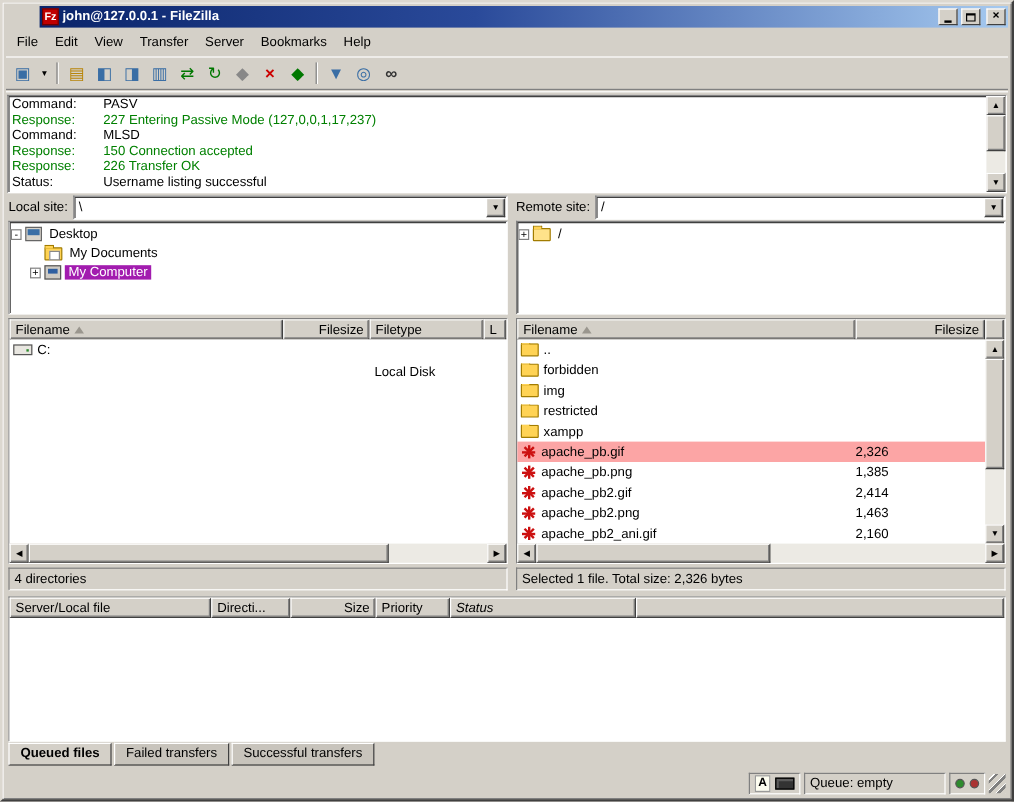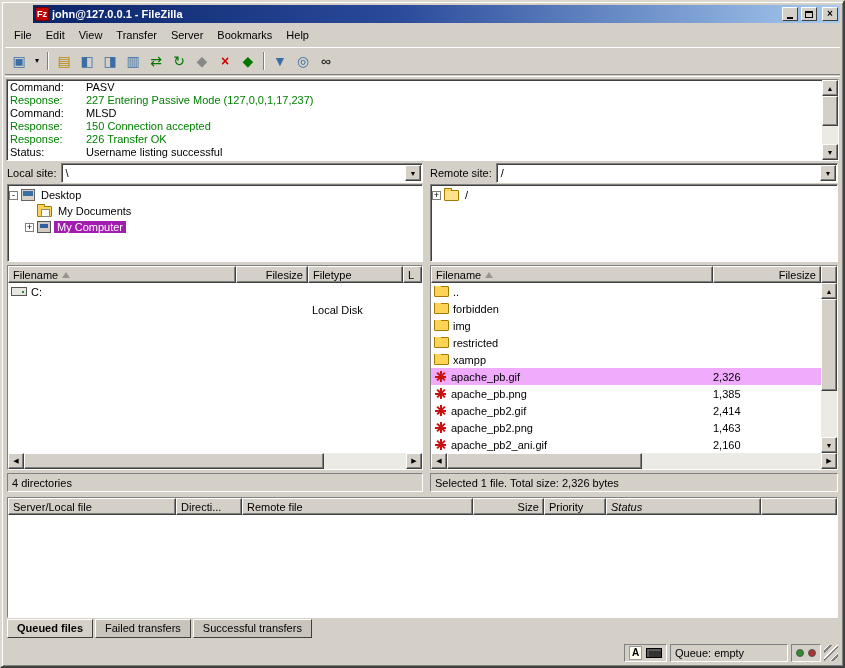--- a/index.html
+++ b/index.html
@@ -85,21 +85,21 @@
 
   .listwrap { display:flex; flex-direction:column; margin:1px 2px 0 2px; background:#fff; }
   .list-head { flex:0 0 17px; display:flex; background:#d4d0c8; overflow:hidden; }
   .hcell { border:1px solid; border-color:#fff #404040 #404040 #fff; box-shadow:inset -1px -1px 0 #808080;
     padding:1px 4px; display:flex; align-items:center; gap:4px; white-space:nowrap; overflow:hidden; }
   .sort-up { width:0; height:0; border-left:4px solid transparent; border-right:4px solid transparent;
     border-bottom:6px solid #9a968e; }
   .listbody { flex:0 0 170px; height:170px; display:flex; overflow:hidden; background:#fff; }
   .rows { flex:1; min-width:0; overflow:hidden; }
   .lrow { display:flex; height:17px; align-items:center; }
-  .lrow.selected { background:#f0abfc; }
+  .lrow.selected { background:#fca5a5; }
   .cname { display:flex; align-items:center; gap:4px; padding-left:3px; overflow:hidden; white-space:nowrap; }
   .cright { text-align:left; padding-right:6px; white-space:nowrap; }
   .ccell { padding-left:4px; white-space:nowrap; overflow:hidden; }
 
   .pstatus { flex:0 0 19px; margin:3px 2px 0 2px; border:1px solid; border-color:#808080 #fff #fff #808080;
     display:flex; align-items:center; padding:0 4px; white-space:nowrap; overflow:hidden; }
 
   
   .queuewrap { flex:1; min-height:0; margin:5px 2px 0 2px; display:flex; flex-direction:column; background:#fff; }
   .queue-body { flex:1; background:#fff; }
@@ -422,23 +422,20 @@
   </div>
 
   <div class="queuewrap sunken">
     <div class="list-head">
       <span class="hcell" style="flex:0 0 168px;">
           <span>Server/Local file</span>
         </span>
       <span class="hcell" style="flex:0 0 66px;">
           <span>Directi...</span>
         </span>
-      <span class="hcell" style="flex:0 0 231px;">
-          <span>Remote file</span>
-        </span>
       <span class="hcell" style="flex:0 0 71px; justify-content:flex-end;">
           <span>Size</span>
         </span>
       <span class="hcell" style="flex:0 0 62px;">
           <span>Priority</span>
         </span>
       <span class="hcell" style="flex:0 0 155px;font-style:italic;">
           <span>Status</span>
         </span>
       <span class="hcell" style="flex:1;"></span>

